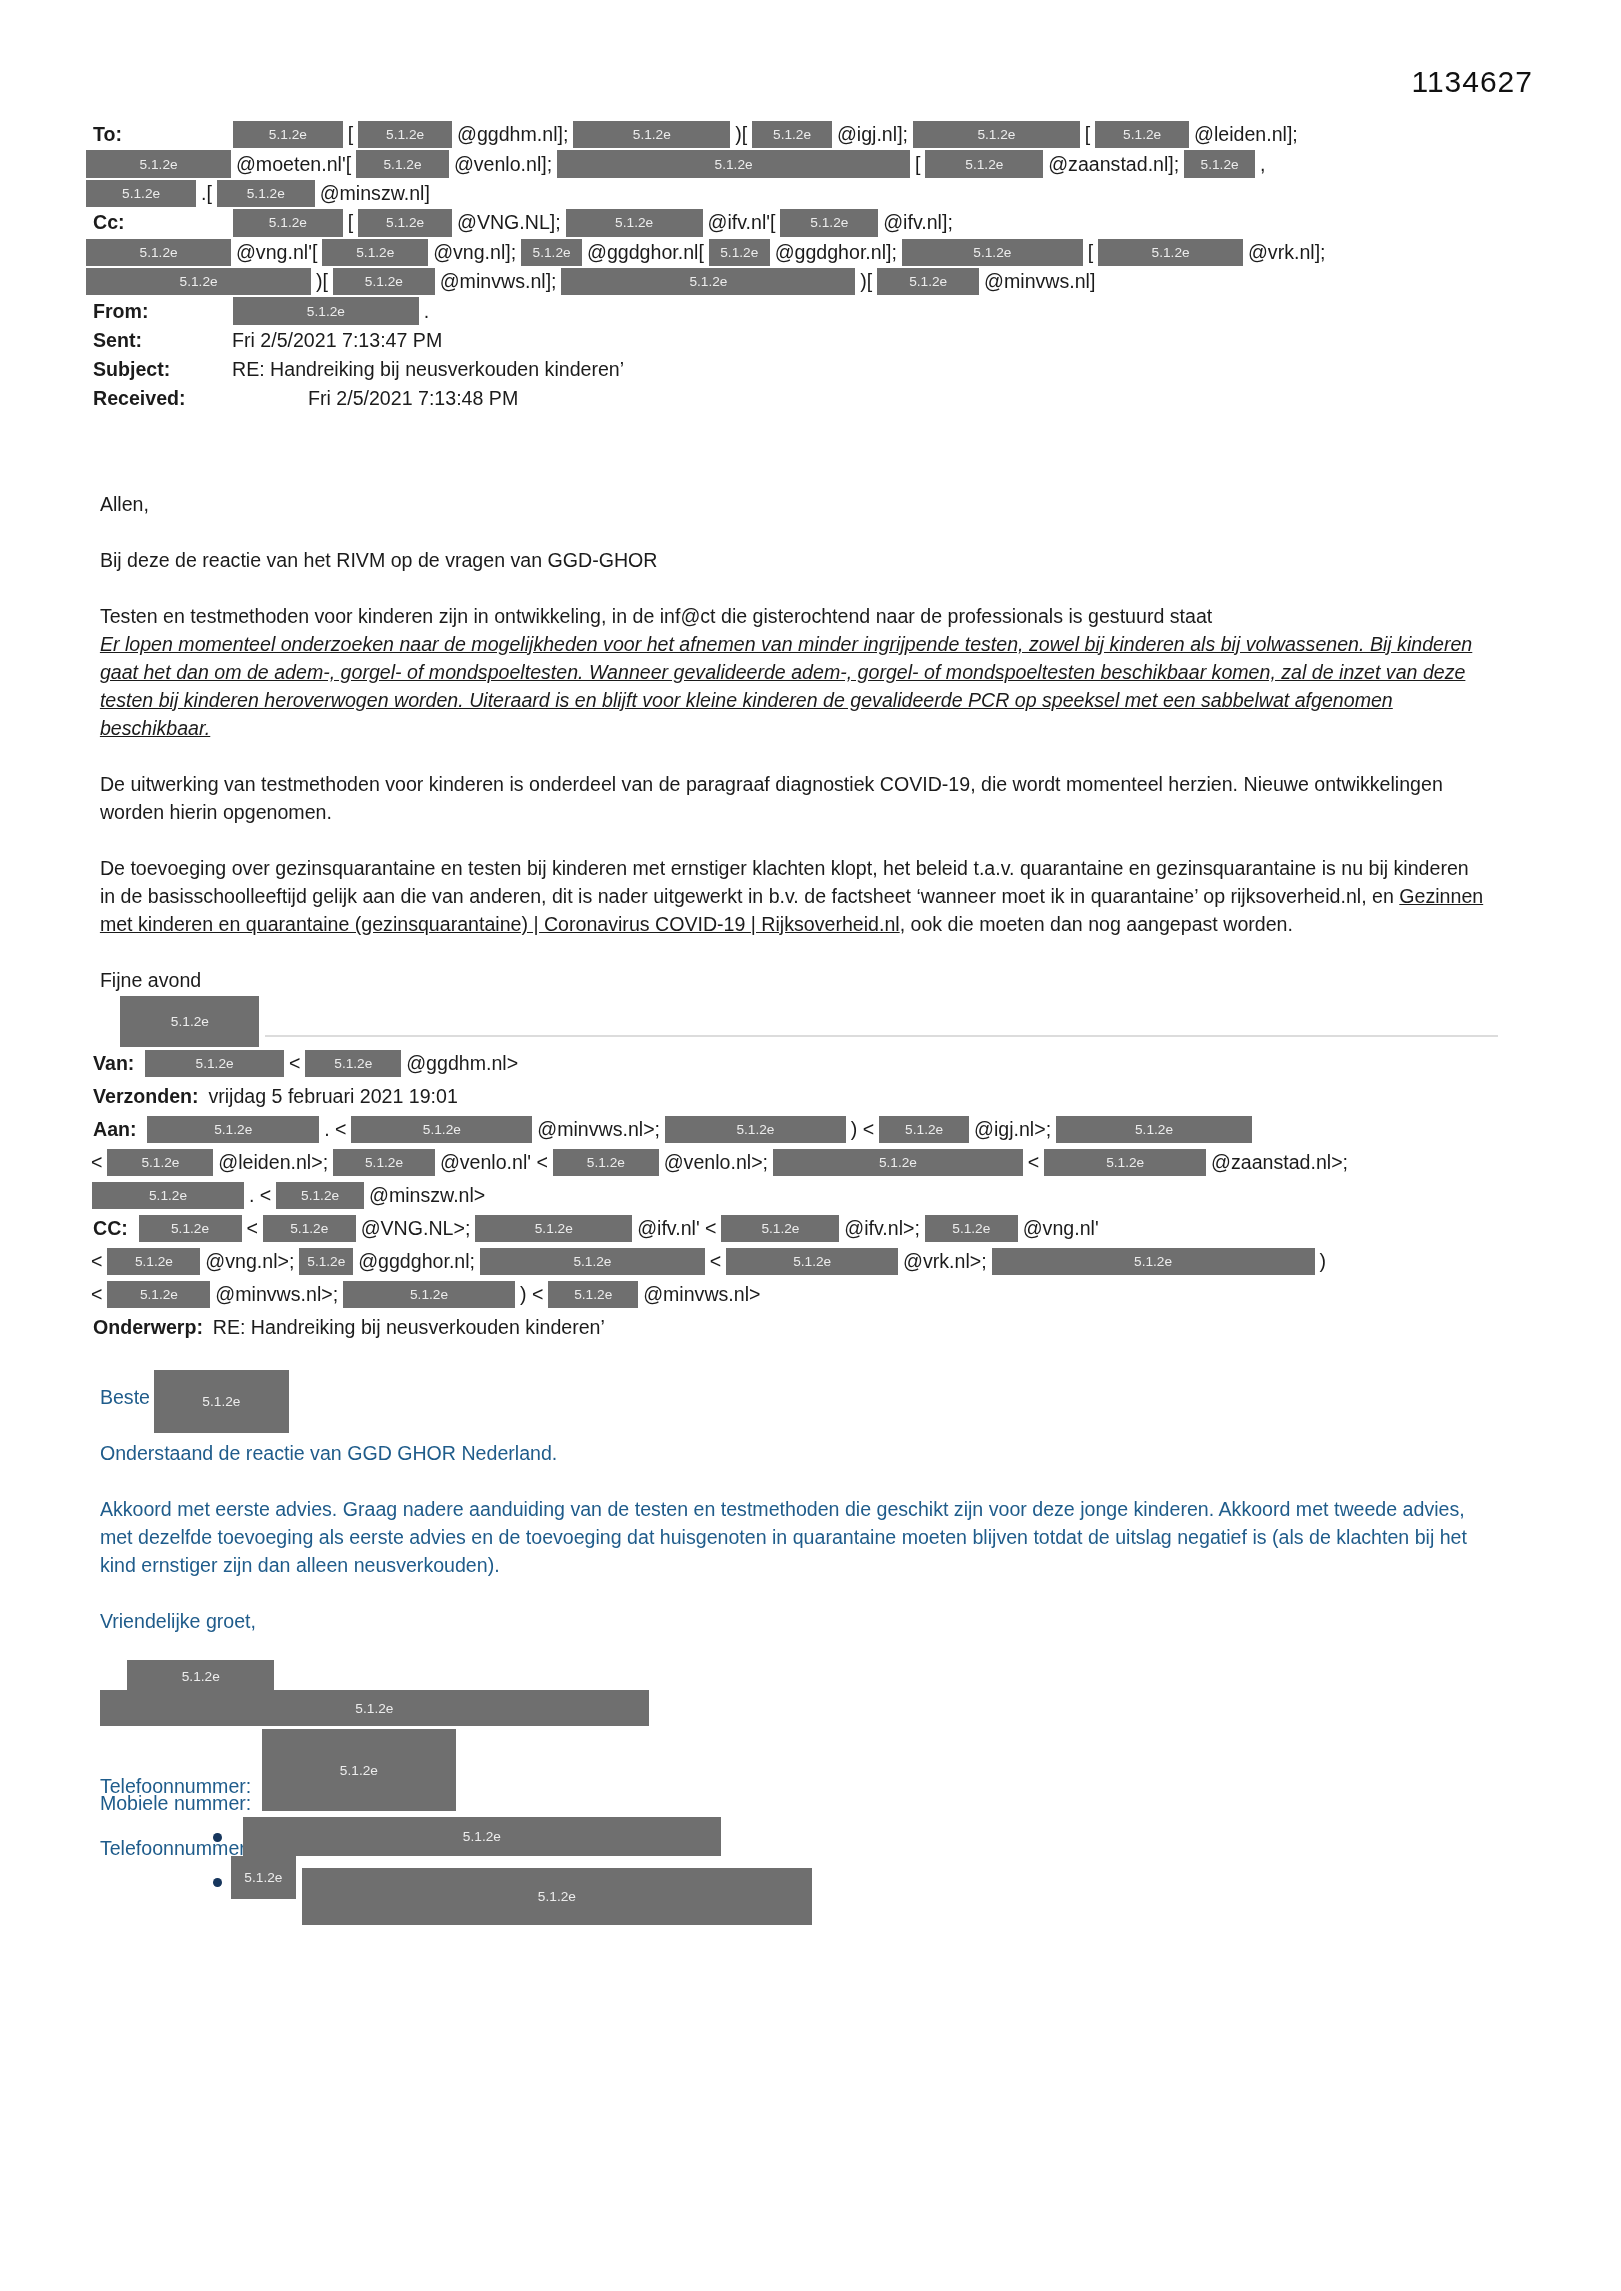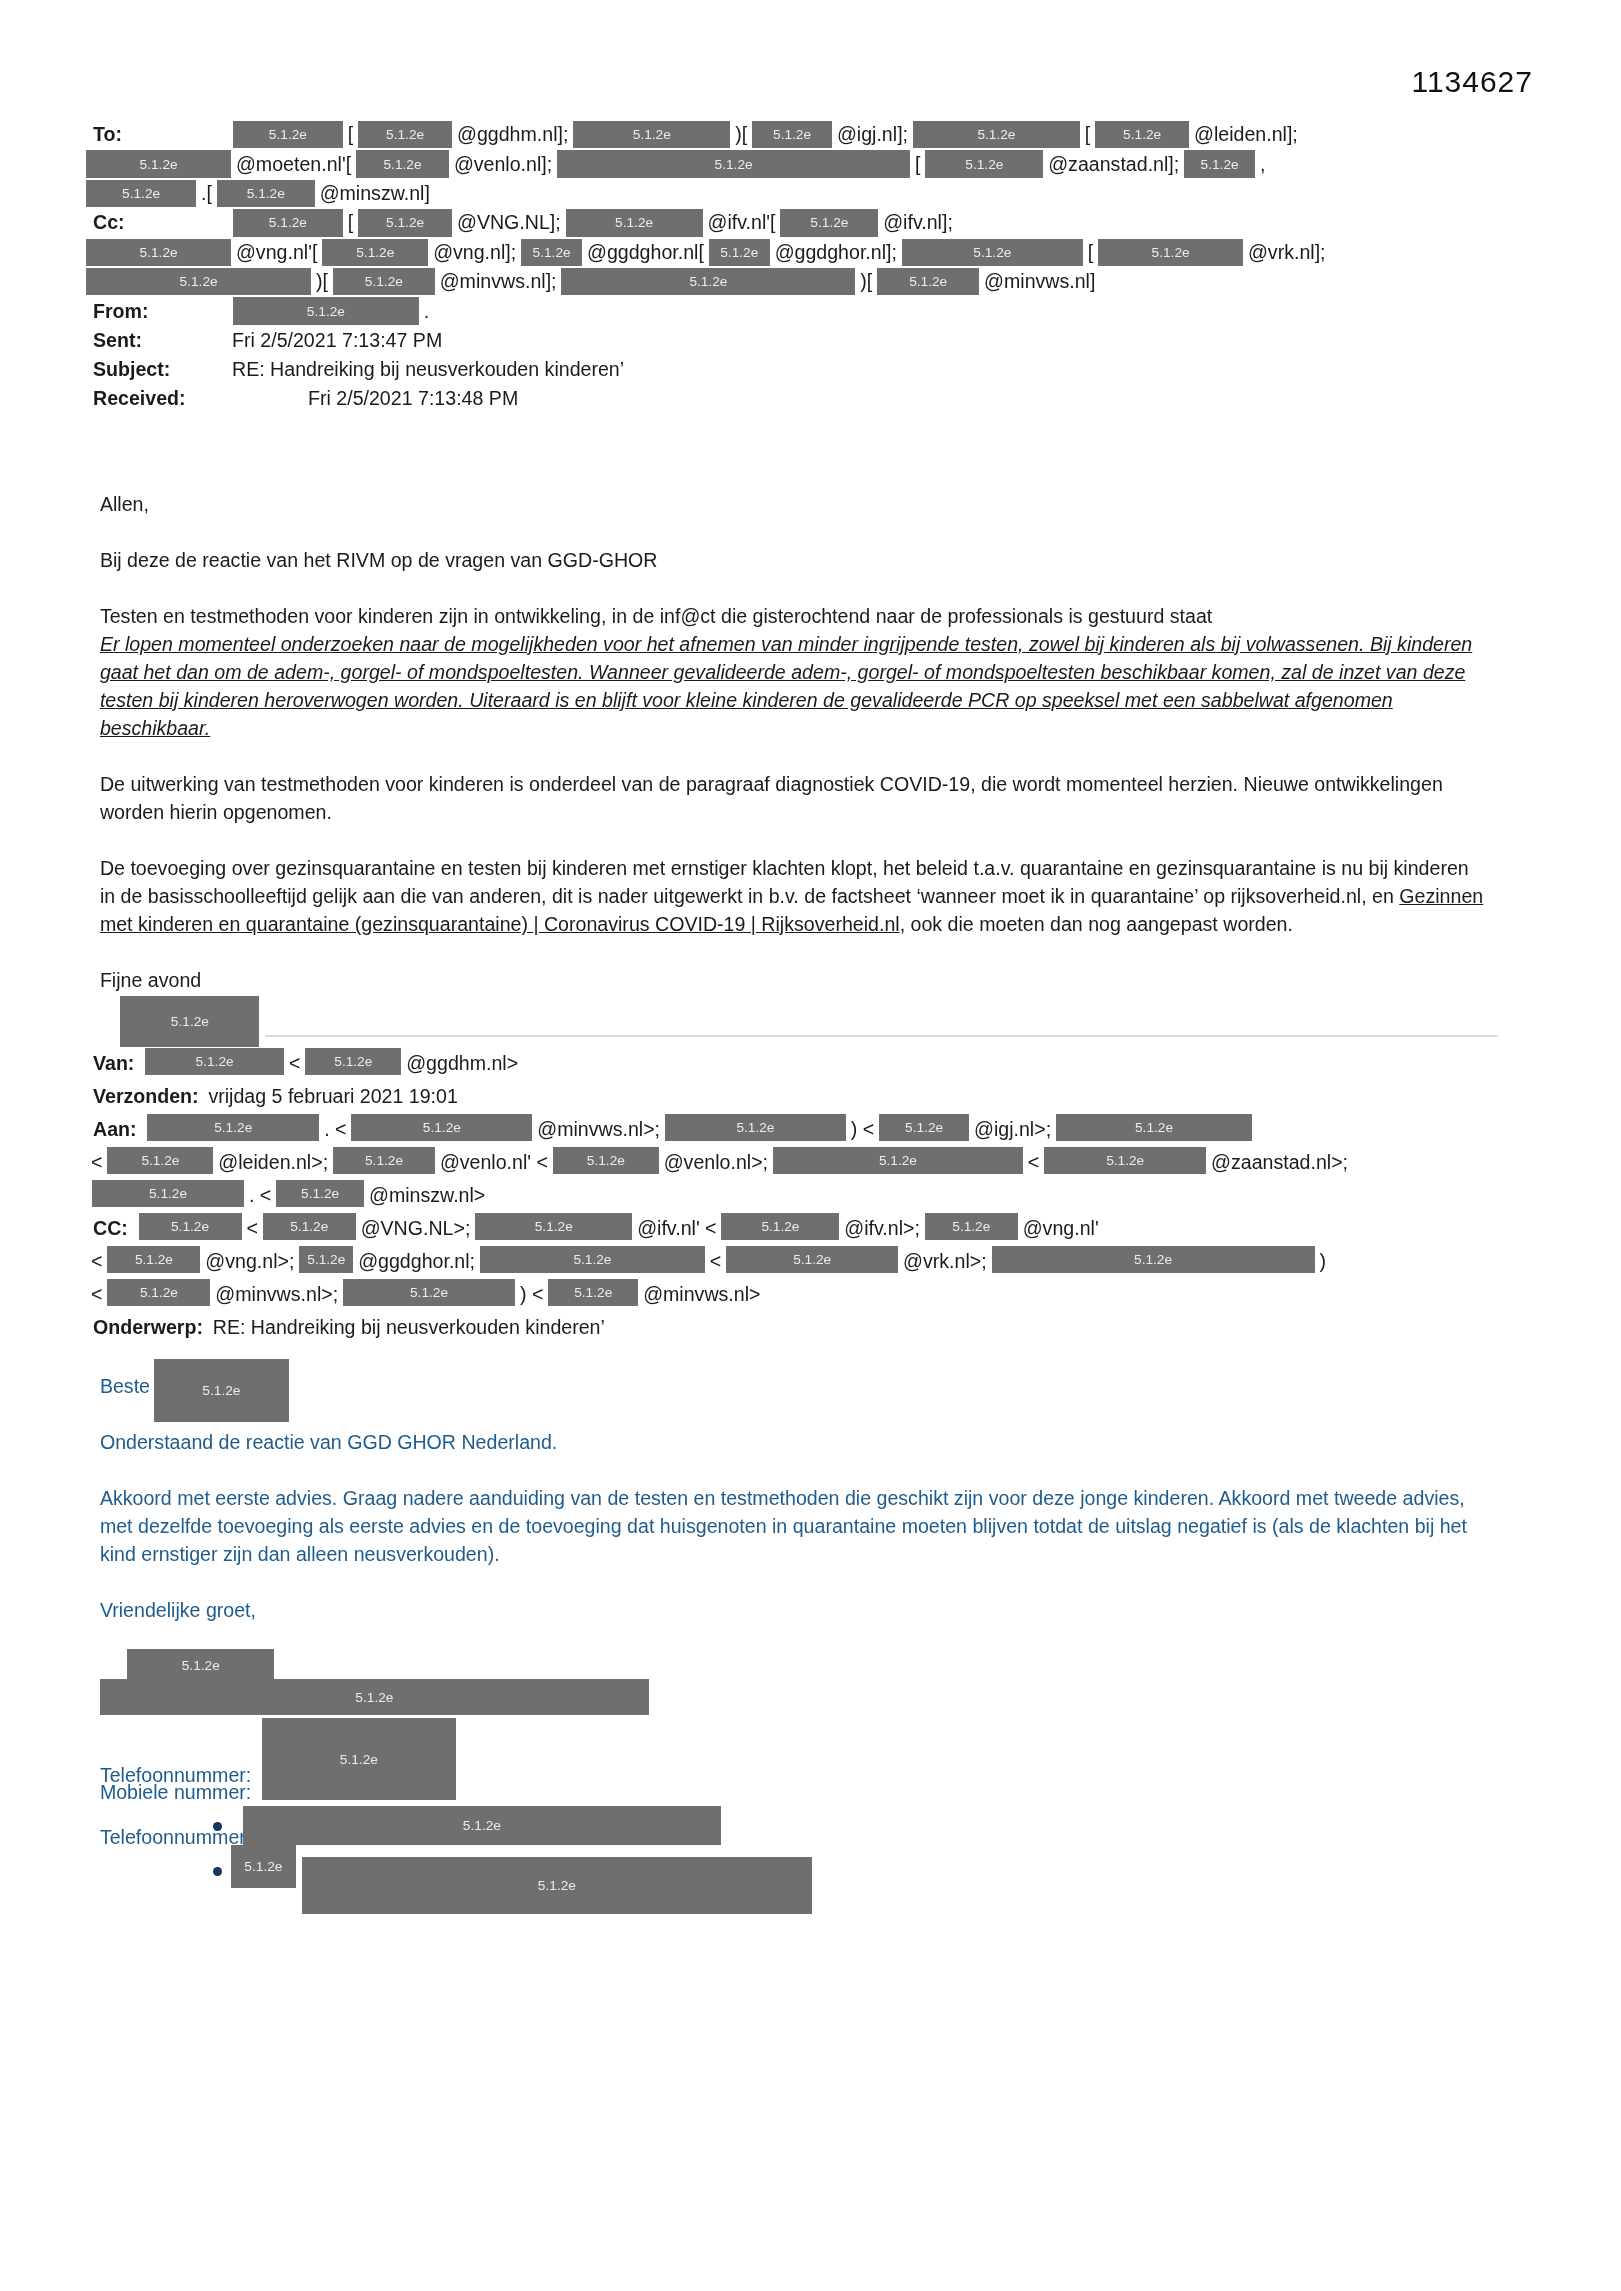--- a/index.html
+++ b/index.html
@@ -7,21 +7,21 @@
         font-family:"Liberation Sans",sans-serif;color:#1b1b1b;}
   .doc-number{position:absolute;top:65px;right:88px;font-size:30px;letter-spacing:1px;color:#111;}
   .content{position:absolute;top:120px;left:93px;width:1451px;}
 
   
   .hrow{display:flex;align-items:center;min-height:29px;line-height:29px;font-size:19.6px;}
   .hrow .lbl{width:137px;font-weight:700;flex:none;}
   .hrow.cont{margin-left:-9.8px;}
 
   
-  .qrow{display:flex;align-items:flex-start;min-height:33px;line-height:33px;font-size:19.6px;}
+  .qrow{display:flex;align-items:center;min-height:33px;line-height:33px;font-size:19.6px;}
   .qrow .qlbl{font-weight:700;margin-right:7.8px;flex:none;}
   .qrow.cont{margin-left:-3.9px;}
 
   .redact{display:inline-flex;align-items:center;justify-content:center;background:#6f6f6f;
           color:#ececec;font-size:13.7px;height:27.4px;flex:none;margin:1px 2.9px;}
   .tok{white-space:pre;margin:0 2px;}
   .spacer{display:inline-block;height:1px;}
 
   .body-text{font-size:19.6px;line-height:28px;margin-left:6.9px;width:1384px;}
   .para{margin-top:28px;}
@@ -244,21 +244,21 @@
           <span class="redact" style="width: 90px;">5.1.2e</span>
           <span class="tok">@minvws.nl&gt;</span>
         </div>
         <div class="qrow">
           <span class="qlbl">Onderwerp:</span>
           <span class="tok">RE: Handreiking bij neusverkouden kinderen’</span>
         </div>
       </div>
 
     <div class="body-text blue">
-      <div class="para" style="margin-top:28px">
+      <div class="para" style="margin-top:39px">
         <span>Beste</span><span class="redact-big">5.1.2e</span>
       </div>
       <div class="para">Onderstaand de reactie van GGD GHOR Nederland.</div>
       <div class="para">Akkoord met eerste advies. Graag nadere aanduiding van de testen en testmethoden die geschikt zijn voor deze jonge kinderen. Akkoord met tweede advies, met dezelfde toevoeging als eerste advies en de toevoeging dat huisgenoten in quarantaine moeten blijven totdat de uitslag negatief is (als de klachten bij het kind ernstiger zijn dan alleen neusverkouden).</div>
       <div class="para">Vriendelijke groet,</div>
     </div>
 
     <div class="sig blue">
       <div class="abs box-name">5.1.2e</div>
       <div class="abs box-title">5.1.2e</div>

